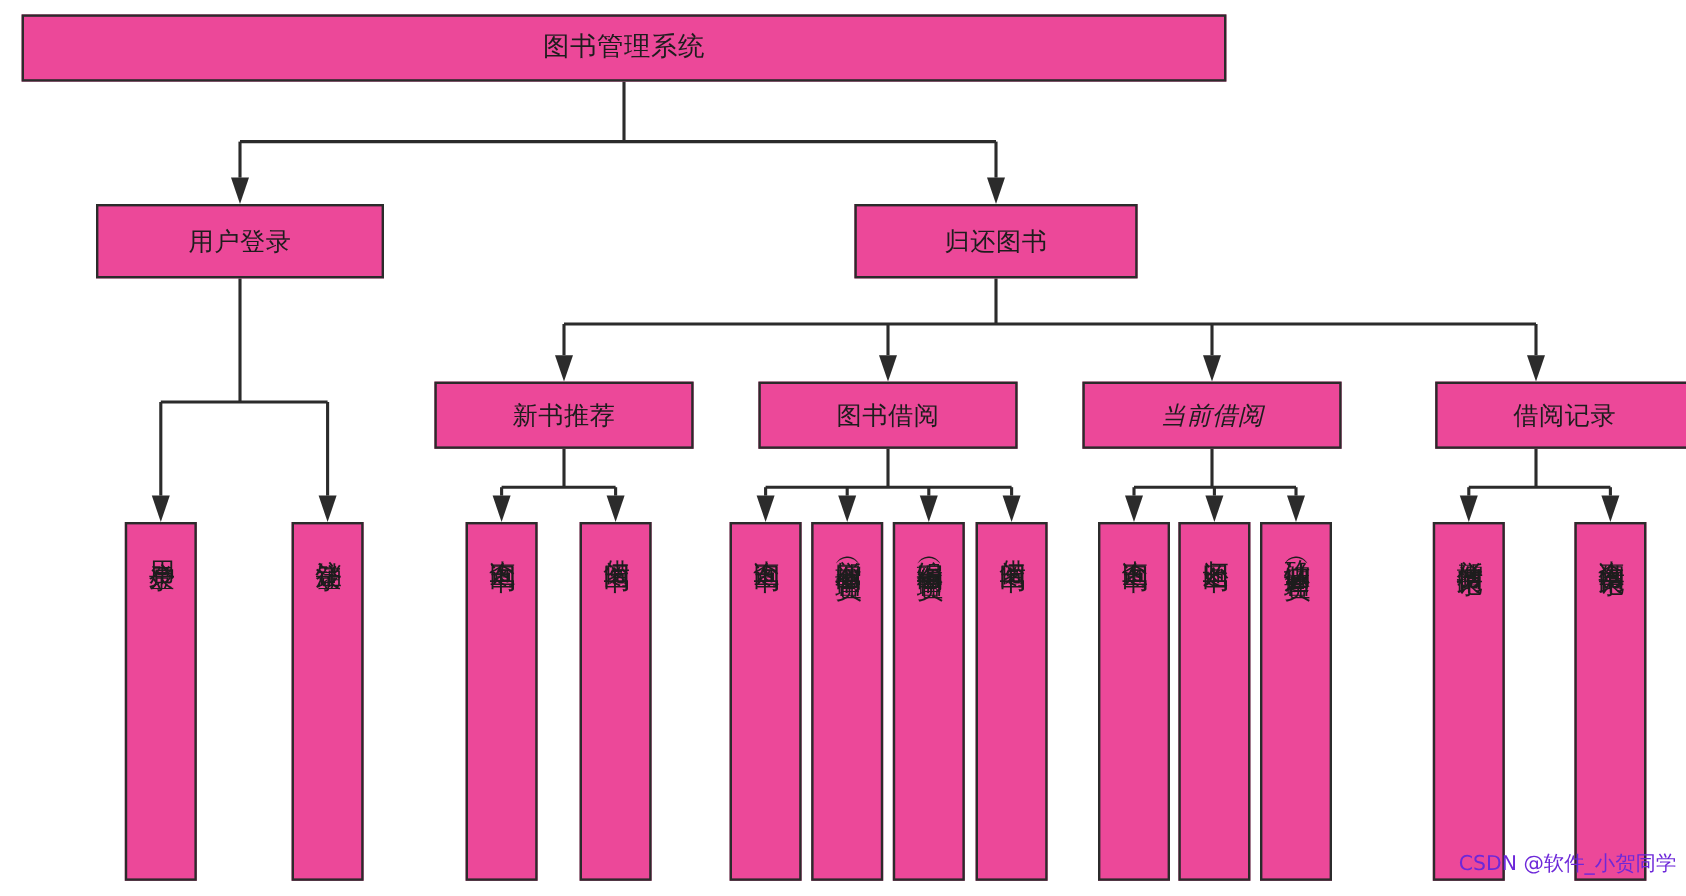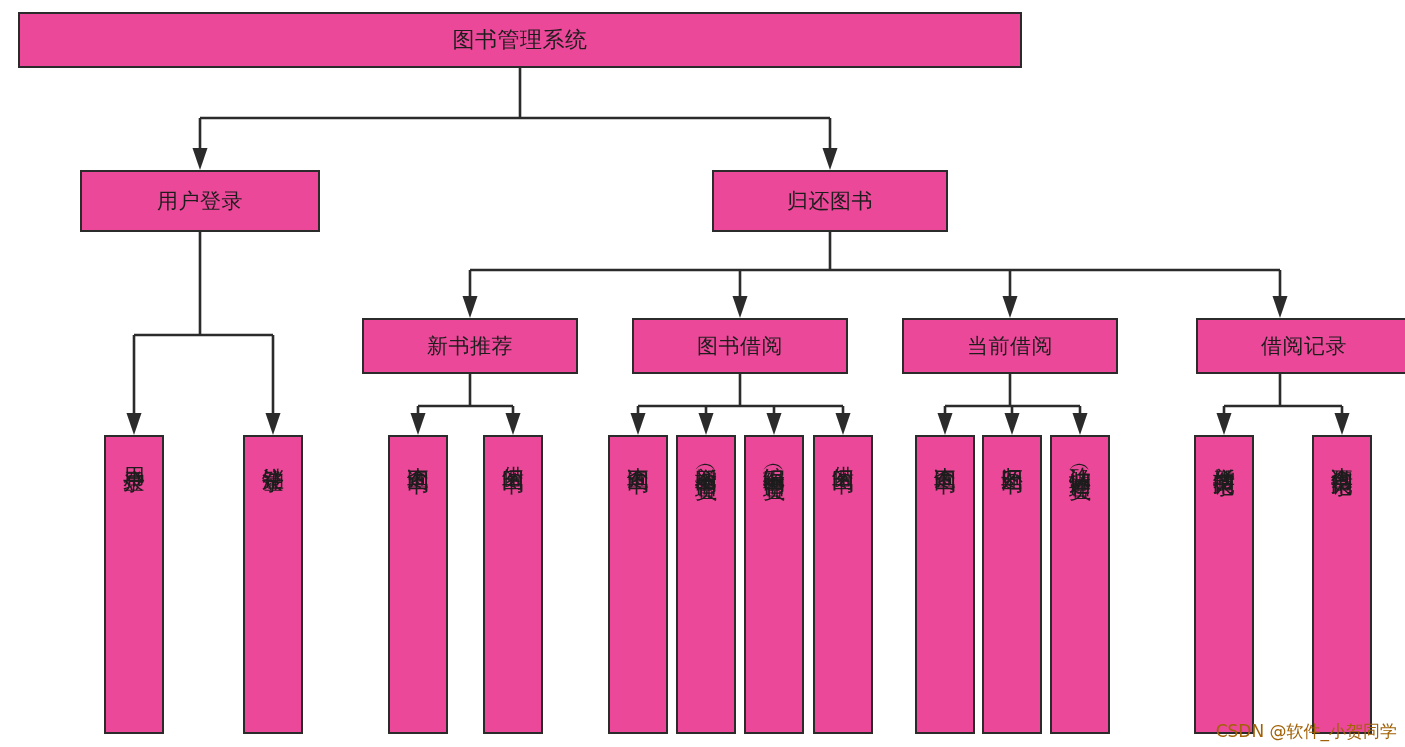--- a/index.html
+++ b/index.html
@@ -61,23 +61,23 @@
     writing-mode: vertical-rl;
     text-orientation: upright;
     font-size: 22px;
     letter-spacing: 2px;
     line-height: 1;
   }
   
   #watermark {
     position: absolute;
     right: 8px;
-    bottom: 4px;
+    bottom: 16px;
     font-size: 17px;
-    color: #a16207;
+    color: #6d28d9;
     z-index: 5;
     white-space: pre;
   }
 </style>
 </head>
 <body>
 
 <div id="diagram-canvas">
 
   <svg id="connectors" viewBox="0 0 1405 747" xmlns="http://www.w3.org/2000/svg">
@@ -145,21 +145,21 @@
   <div class="node horizontal" style="left: 712px; top: 170px; width: 236px; height: 62px;">
     <span class="node-label">归还图书</span>
   </div>
 
   <div class="node horizontal" style="left: 632px; top: 318px; width: 216px; height: 56px;">
     <span class="node-label">图书借阅</span>
   </div>
   <div class="node horizontal" style="left: 362px; top: 318px; width: 216px; height: 56px;">
     <span class="node-label">新书推荐</span>
   </div>
-  <div class="node horizontal" style="left: 902px; top: 318px; width: 216px; height: 56px;">
+  <div class="node horizontal" style="left: 902px; top: 318px; width: 216px; height: 56px; font-style: italic;">
     <span class="node-label">当前借阅</span>
   </div>
   <div class="node horizontal" style="left: 1196px; top: 318px; width: 216px; height: 56px;">
     <span class="node-label">借阅记录</span>
   </div>
 
   <div class="node vertical" style="left: 104px; top: 435px; width: 60px; height: 299px;">
     <span class="node-label">用户登录</span>
   </div>
   <div class="node vertical" style="left: 243px; top: 435px; width: 60px; height: 299px;">

